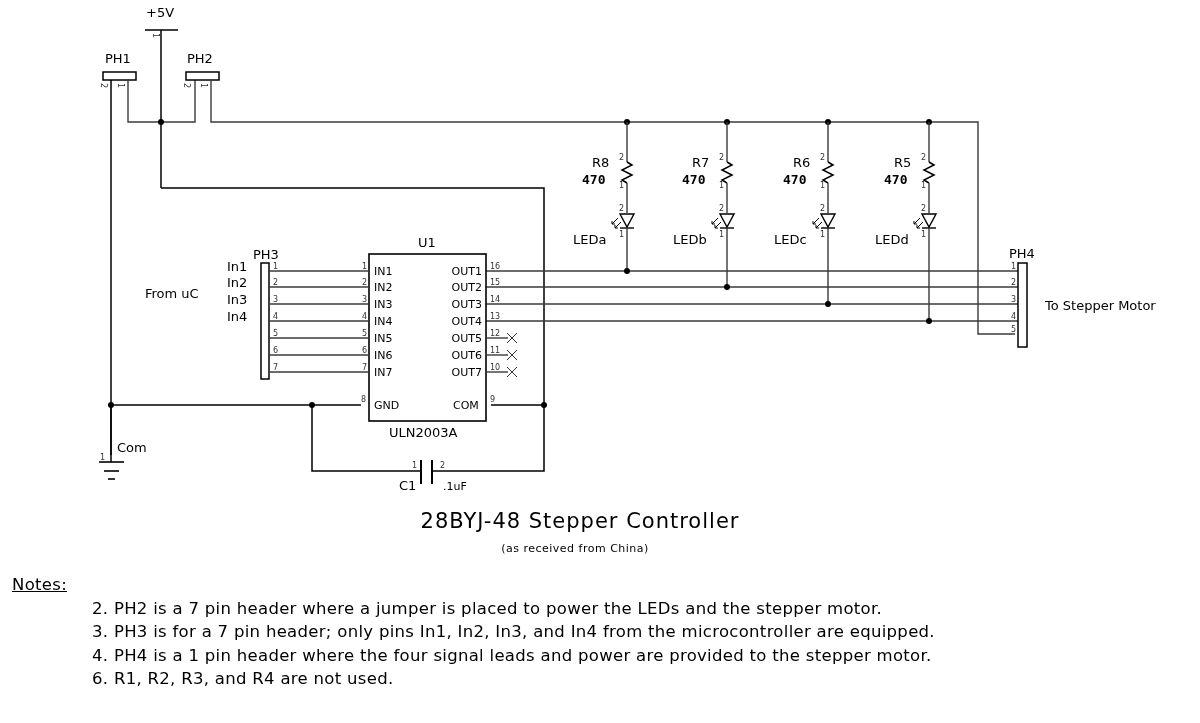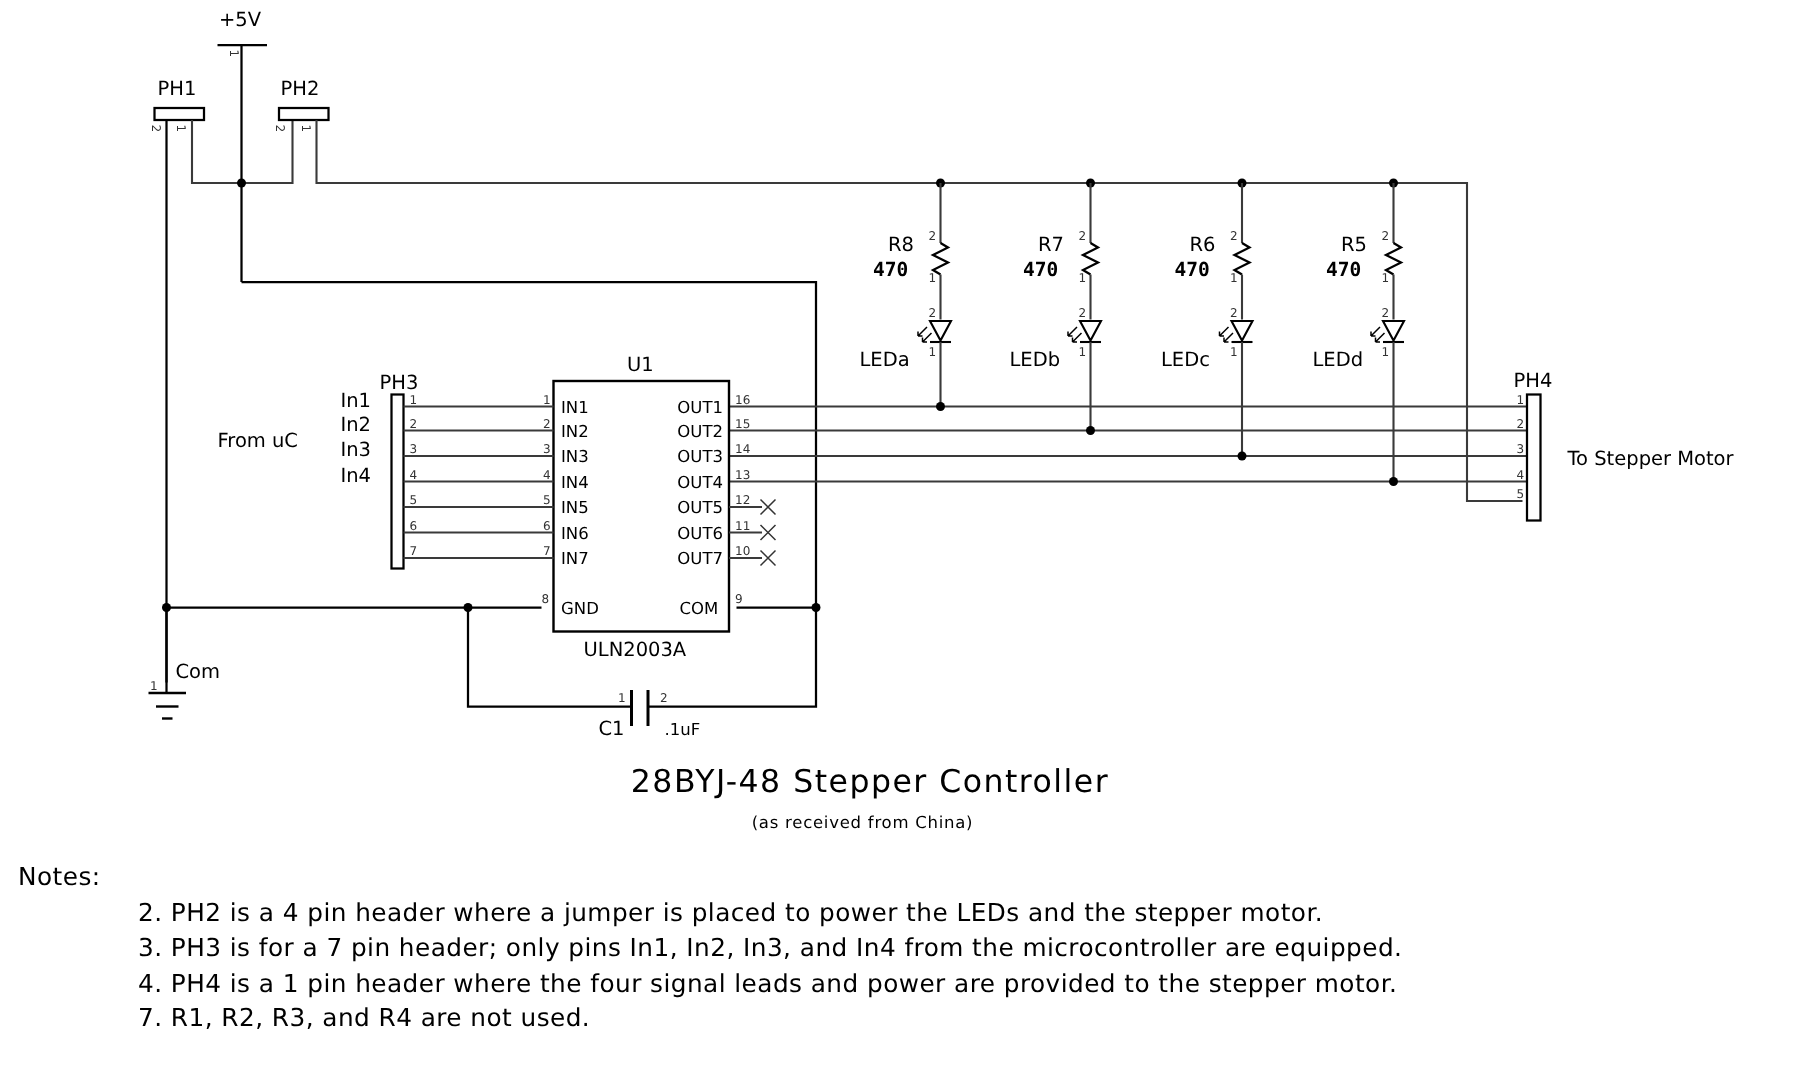--- a/index.html
+++ b/index.html
@@ -9,21 +9,21 @@
   .wd { stroke:#000; stroke-width:1.5; fill:none; }
   .dot { fill:#000; }
   .lbl { font-family:"DejaVu Sans", sans-serif; font-size:13px; fill:#000; }
   .lblb { font-family:"DejaVu Sans Mono", monospace; font-size:13px; fill:#000; font-weight:bold; }
   .pin { font-family:"DejaVu Sans", sans-serif; font-size:8px; fill:#333; }
   .chip { font-family:"DejaVu Sans", sans-serif; font-size:11px; fill:#000; }
   .title { font-family:"DejaVu Sans", sans-serif; font-size:21px; fill:#000; letter-spacing:1px; }
   .sub { font-family:"DejaVu Sans", sans-serif; font-size:11px; fill:#000; letter-spacing:0.5px; }
   .notes { position:absolute; left:12px; top:573px; font-family:"DejaVu Sans", sans-serif; font-size:16.5px; line-height:23.5px; letter-spacing:0.3px; }
   .notes .row { white-space:nowrap; display:flex; }
-  .notes .hdr { width:80px; display:inline-block; }
+  .notes .hdr { width:80px; display:inline-block;text-decoration:underline; }
 </style>
 </head>
 <body>
 
 <svg width="1200" height="723" viewBox="0 0 1200 723">
 
   <g>
     <text class="lbl" x="146" y="17">+5V</text>
     <line class="wd" x1="145" y1="30" x2="178" y2="30"></line>
     <text class="pin" x="152" y="38" transform="rotate(90 155 36)">1</text>
@@ -241,27 +241,27 @@
   <text class="title" x="580" y="528" text-anchor="middle">28BYJ-48 Stepper Controller</text>
   <text class="sub" x="575" y="552" text-anchor="middle">(as received from China)</text>
 </svg>
 
 <div class="notes">
   <div class="row">
       <span class="hdr">Notes:</span>
     </div>
   <div class="row">
       <span class="hdr"></span>
-      <span>2. PH2 is a 4 pin header where a jumper is placed to power the LEDs and the stepper motor.</span>
+      <span>2. PH2 is a 7 pin header where a jumper is placed to power the LEDs and the stepper motor.</span>
     </div>
   <div class="row">
       <span class="hdr"></span>
       <span>3. PH3 is for a 7 pin header; only pins In1, In2, In3, and In4 from the microcontroller are equipped.</span>
     </div>
   <div class="row">
       <span class="hdr"></span>
       <span>4. PH4 is a 1 pin header where the four signal leads and power are provided to the stepper motor.</span>
     </div>
   <div class="row">
       <span class="hdr"></span>
-      <span>7. R1, R2, R3, and R4 are not used.</span>
+      <span>6. R1, R2, R3, and R4 are not used.</span>
     </div>
 </div>
 
 </body></html>

